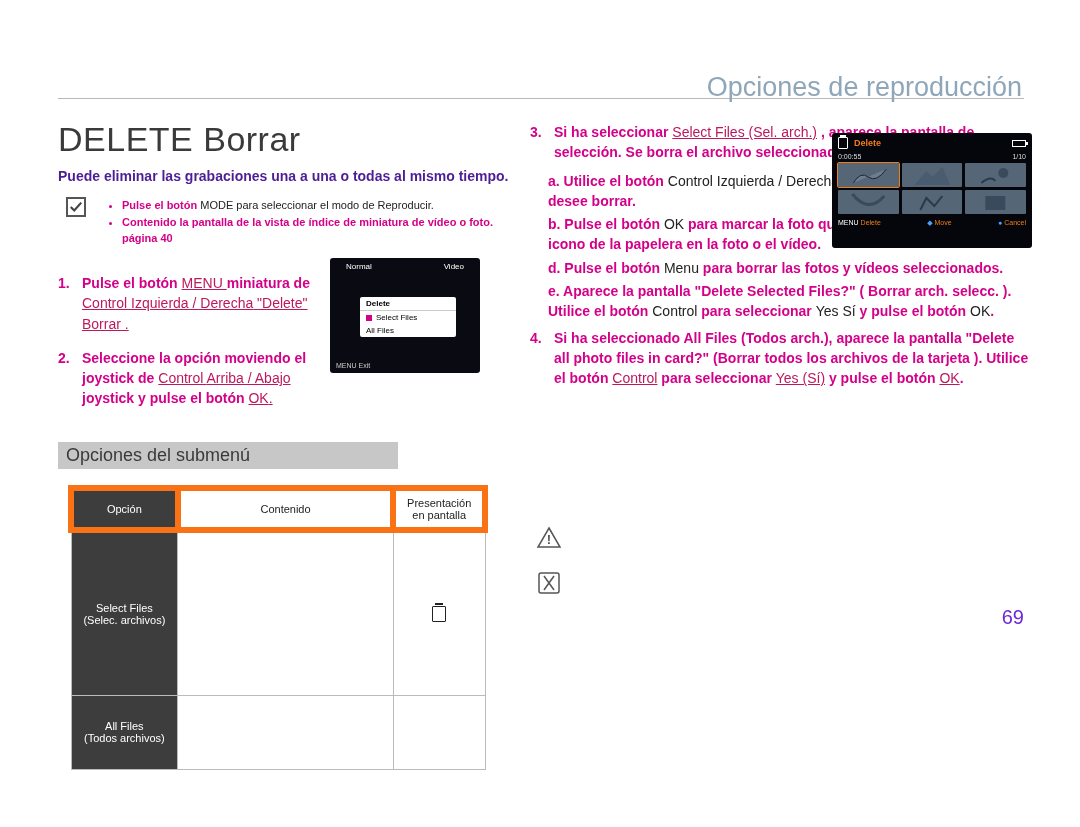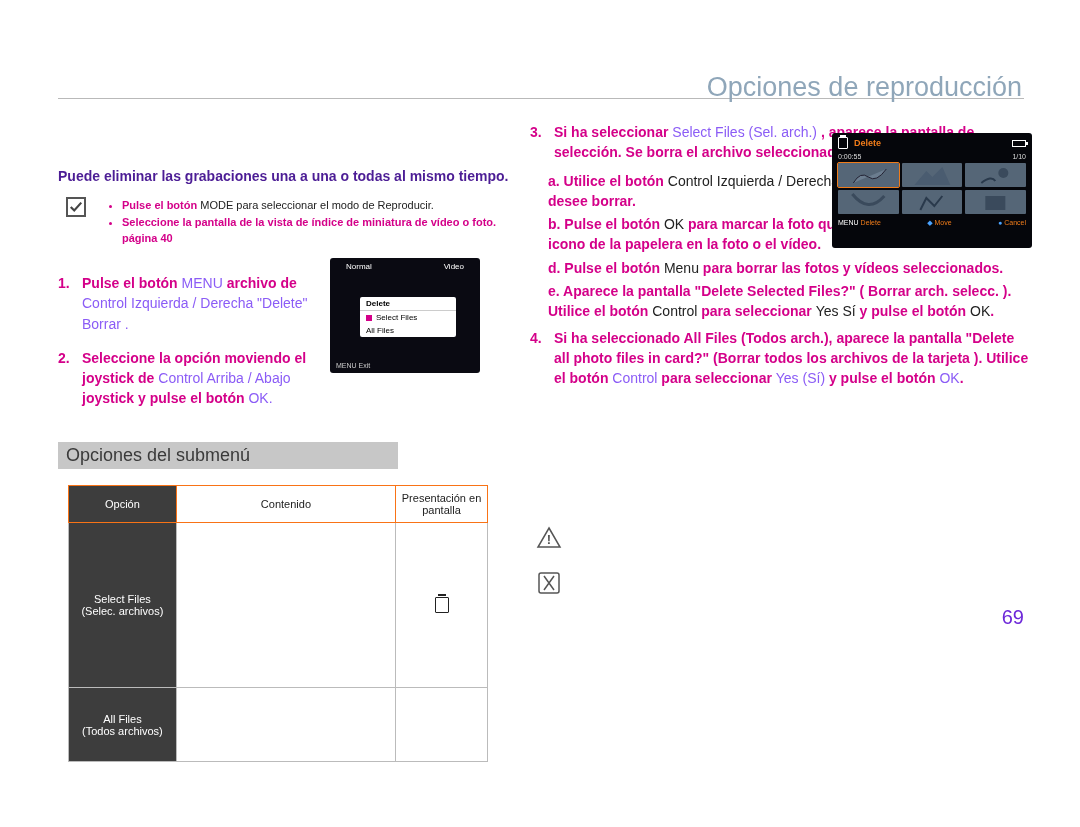--- a/index.html
+++ b/index.html
@@ -13,24 +13,24 @@
   .check-icon { width: 20px; height: 20px; border: 2px solid #555; display: flex; align-items: center; justify-content: center; flex: 0 0 auto; background: #fff; }
   .check-icon svg { width: 14px; height: 14px; }
   .check-text { font-size: 11px; color: #d40089; font-weight: bold; line-height: 1.5; width: 420px; }
   .check-text .black { color: #222; font-weight: normal; }
   .check-text .page-ref { color: #d40089; font-weight: bold; }
   .steps-left { position: absolute; top: 273px; left: 58px; width: 280px; font-size: 14px; line-height: 1.45; }
   .step { display: flex; gap: 6px; margin-bottom: 14px; }
   .step-num { color: #d40089; font-weight: bold; flex: 0 0 auto; width: 18px; }
   .step-body { flex: 1; }
   .step-body .pink { color: #d40089; font-weight: bold; }
-  .step-body .norm { color: #8b5cf6; }
+  .step-body .norm { color: #be185d; text-decoration: underline; }
   .submenu-band { position: absolute; top: 442px; left: 58px; width: 340px; height: 27px; background: #c7c7c7; color: #3a3a3a; font-size: 18px; padding: 3px 8px; }
   .table { position: absolute; top: 485px; left: 68px; width: 420px; border-collapse: collapse; font-size: 11px; }
-  .table th { font-weight: normal; border: 1px solid #f97316; padding: 6px 4px; text-align: center; }
+  .table th { font-weight: normal; border: 6px solid #f97316; padding: 6px 4px; text-align: center; }
   .table th.dark, .table td.dark { background: #3d3d3d; color: #fff; }
   .table td { border: 1px solid #bbb; padding: 14px 8px; vertical-align: middle; text-align: center; }
   .td-tall { height: 165px; }
   .td-short { height: 74px; }
   .screenshot { position: absolute; top: 258px; left: 330px; width: 150px; height: 115px; background: #0a0a12; border-radius: 3px; color: #fff; font-size: 8px; overflow: hidden; }
   .ss-top { display: flex; justify-content: space-between; padding: 4px 16px; }
   .ss-menu { position: absolute; bottom: 36px; left: 30px; width: 96px; background: #fff; color: #000; border-radius: 2px; }
   .ss-menu div { padding: 2px 4px 2px 6px; font-size: 8px; display: flex; align-items: center; gap: 4px; }
   .ss-menu .sel { position: relative; }
   .ss-menu .sel::before { content: ''; width: 6px; height: 6px; background: #d40089; display: inline-block; }
@@ -64,47 +64,48 @@
   .bullet-list { list-style: disc; padding-left: 18px; }
 </style>
 </head>
 <body>
 
 <div class="page">
 
   <div class="header-line"></div>
   <div class="breadcrumb">Opciones de reproducción</div>
 
+  <h1 class="title">DELETE Borrar</h1>
 
   <div class="intro">Puede eliminar las grabaciones una a una o todas al mismo tiempo.</div>
 
   <div class="check-row">
     <div class="check-icon">
       <svg viewBox="0 0 16 16">
           <path d="M2 8 L6 12 L14 3" stroke="#444" stroke-width="2.5" fill="none"></path>
         </svg>
     </div>
     <div class="check-text">
       <ul class="bullet-list">
         <li>
           <span class="pink">Pulse el botón</span><span class="black"> MODE para seleccionar el modo de Reproducir. </span>
         </li>
         <li>
-          <span class="pink">Seleccione la pantalla de la vista de índice de miniatura de vídeo o foto.</span><br>
+          <span class="pink">Contenido la pantalla de la vista de índice de miniatura de vídeo o foto.</span><br>
           <span class="page-ref">  página 40</span>
         </li>
       </ul>
     </div>
   </div>
 
   <div class="steps-left">
     <div class="step">
       <div class="step-num">1.</div>
       <div class="step-body">
-        <span class="pink">Pulse el botón </span><span class="norm">MENU </span><span class="pink">  archivo de </span><span class="norm">Control </span><span class="norm">Izquierda / Derecha</span><span class="norm">  "Delete" Borrar .</span>
+        <span class="pink">Pulse el botón </span><span class="norm">MENU </span><span class="pink">  miniatura de </span><span class="norm">Control </span><span class="norm">Izquierda / Derecha</span><span class="norm">  "Delete" Borrar .</span>
       </div>
     </div>
     <div class="step">
       <div class="step-num">2.</div>
       <div class="step-body">
         <span class="pink">Seleccione la opción moviendo el joystick de </span><span class="norm">Control </span><span class="norm">Arriba / Abajo</span><span class="pink"> joystick y pulse el botón </span><span class="norm">OK</span><span class="norm">.</span>
       </div>
     </div>
   </div>
 

